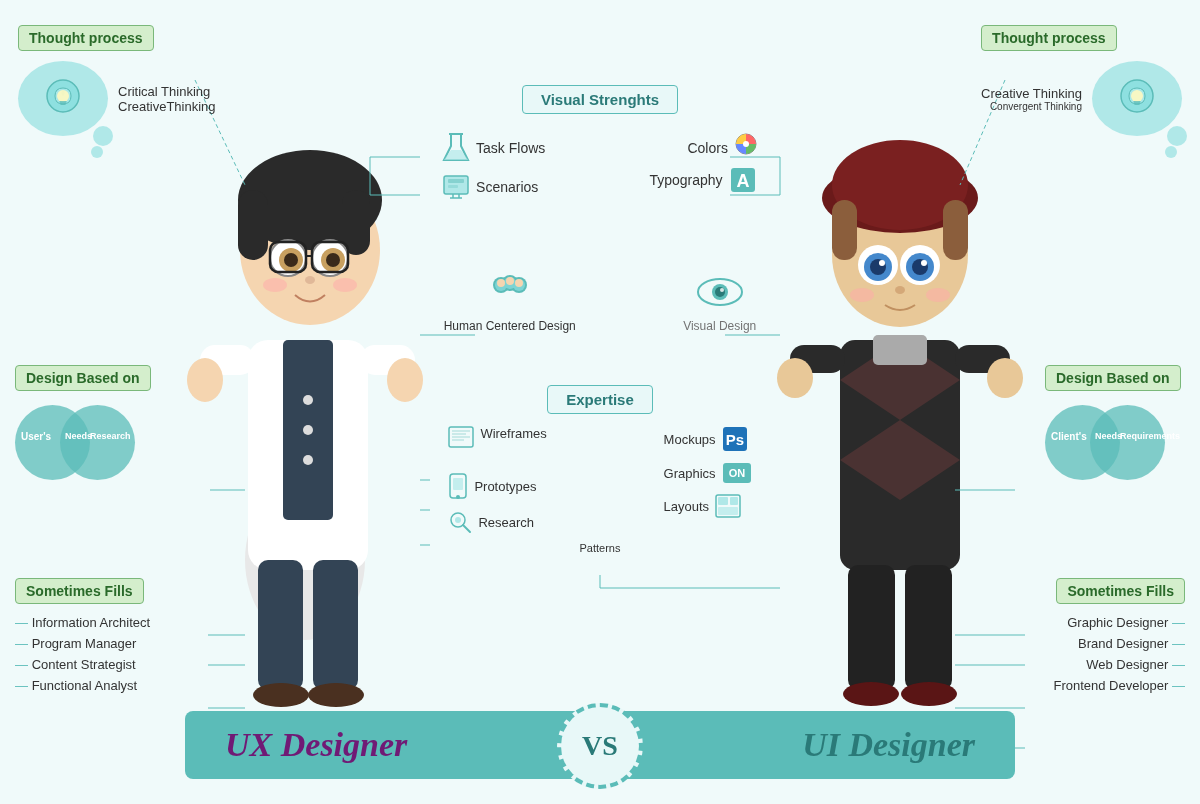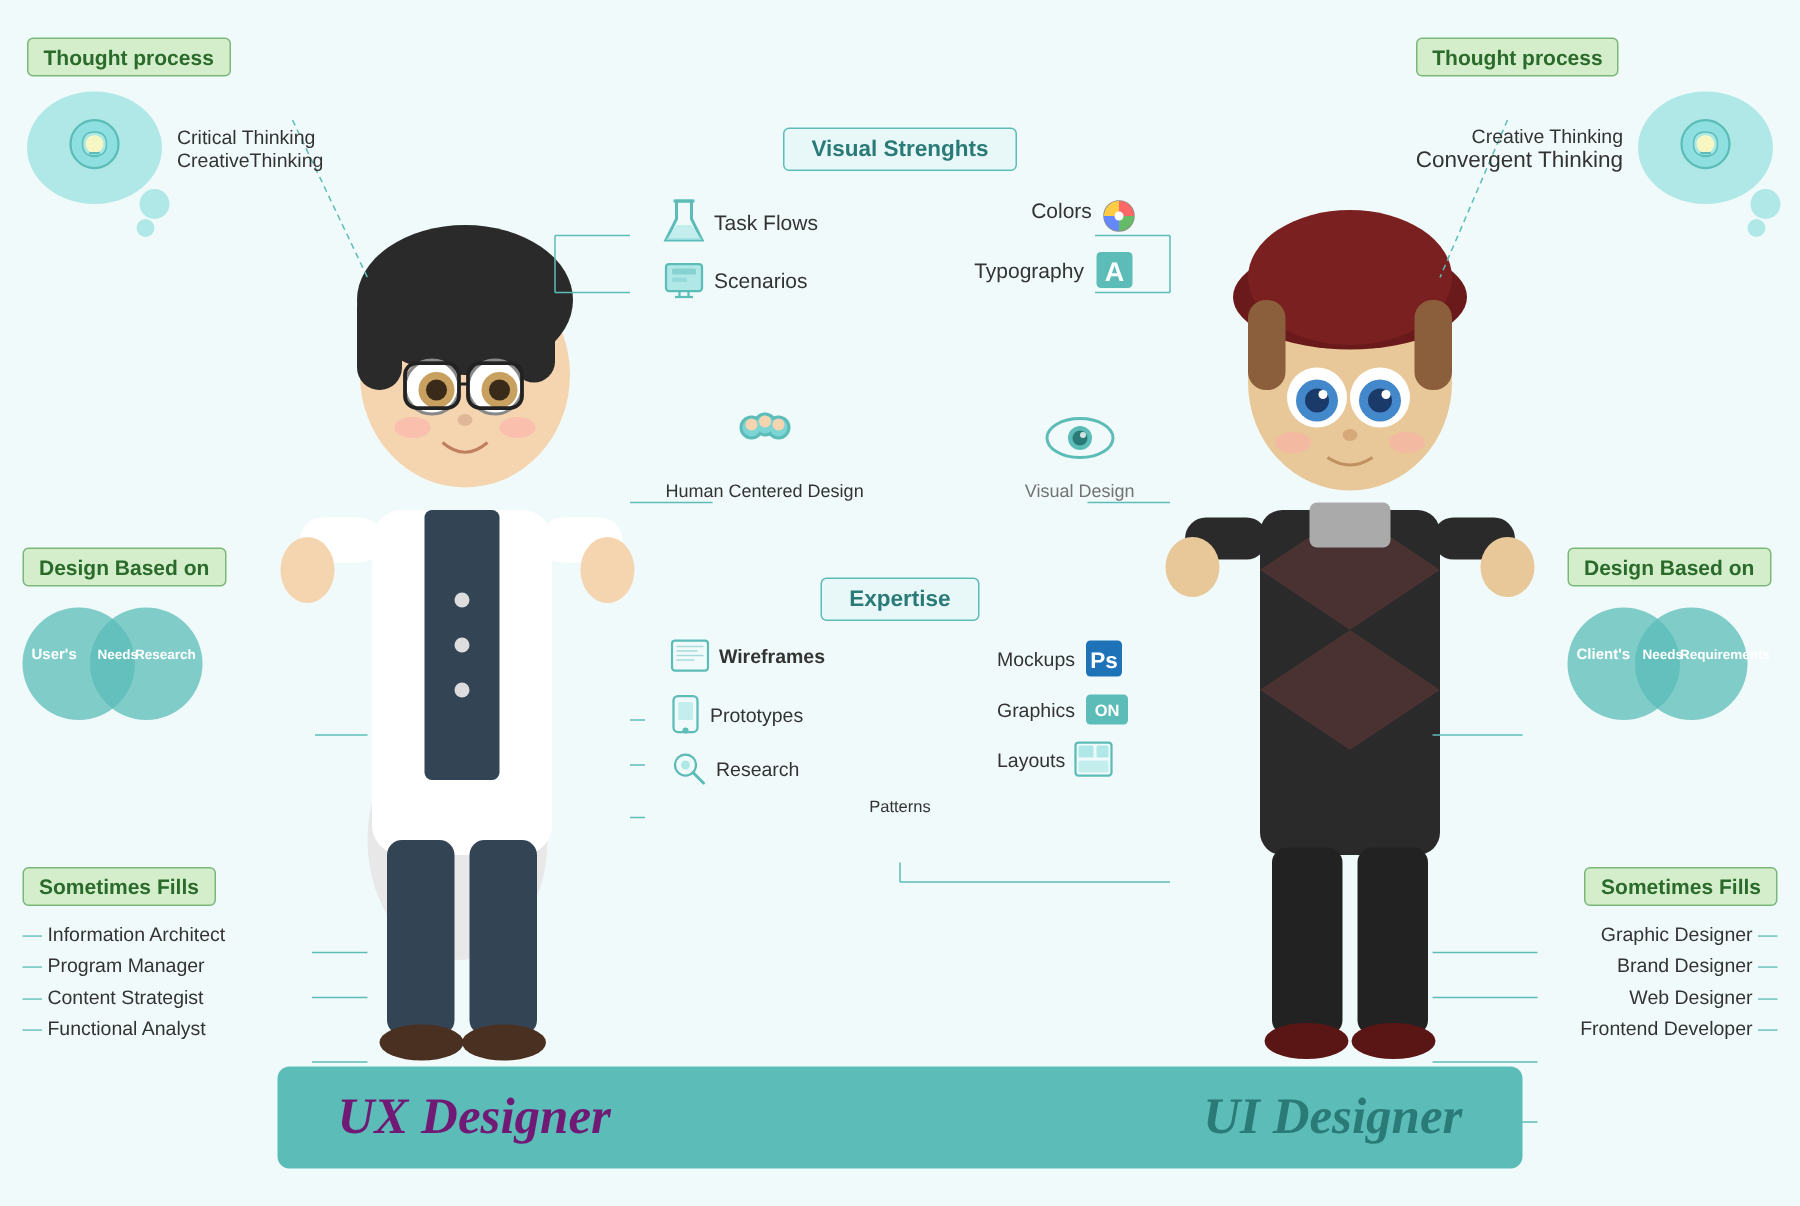--- a/index.html
+++ b/index.html
@@ -288,21 +288,21 @@
         <div style="font-size:13px;color:#333;">CreativeThinking</div>
       </div>
     </div>
   </div>
 
   <div style="position:absolute;top:25px;right:18px;">
     <div class="label-box">Thought process</div>
     <div style="display:flex;align-items:center;margin-top:10px;gap:10px;">
       <div>
         <div style="font-size:13px;color:#333;text-align:right;">Creative Thinking</div>
-        <div style="font-size:15px;color:#333;text-align:right;">Convergent Thinking</div>
+        <div style="font-size:10px;color:#333;text-align:right;">Convergent Thinking</div>
       </div>
       <div class="brain-bubble">
         <svg width="45" height="45" viewBox="0 0 45 45">
           <circle cx="22" cy="20" r="16" fill="#8ee0e0" stroke="#5bbcb8" stroke-width="1.5"></circle>
           <path d="M14 20 Q14 12 22 12 Q30 12 30 20 Q30 28 22 28 Q14 28 14 20Z" fill="#aae8e8" stroke="#5bbcb8" stroke-width="1"></path>
           <circle cx="22" cy="20" r="6" fill="#fff8c0" opacity="0.9"></circle>
           <path d="M19 26 L25 26 M20 28 L24 28" stroke="#5bbcb8" stroke-width="1.5" stroke-linecap="round"></path>
         </svg>
       </div>
     </div>
@@ -330,21 +330,21 @@
             <rect x="6" y="11" width="10" height="3" rx="1" fill="#5bbcb8" opacity="0.3"></rect>
             <line x1="11" y1="20" x2="11" y2="24" stroke="#5bbcb8" stroke-width="1.5"></line>
             <line x1="17" y1="20" x2="17" y2="24" stroke="#5bbcb8" stroke-width="1.5"></line>
             <line x1="8" y1="24" x2="20" y2="24" stroke="#5bbcb8" stroke-width="1.5"></line>
           </svg>
           <span style="font-size:14px;color:#333;">Scenarios</span>
         </div>
       </div>
 
       <div>
-        <div style="display:flex;align-items:flex-start;gap:6px;margin-bottom:10px;margin-left:38px;">
+        <div style="display:flex;align-items:flex-end;gap:6px;margin-bottom:10px;margin-left:38px;">
           <span style="font-size:14px;color:#333;">Colors</span>
 
           <svg width="24" height="24" viewBox="0 0 24 24">
             <circle cx="12" cy="12" r="10" fill="none" stroke="#888" stroke-width="1"></circle>
             <path d="M12 2 A10 10 0 0 1 22 12 L12 12Z" fill="#ff6666"></path>
             <path d="M22 12 A10 10 0 0 1 12 22 L12 12Z" fill="#66bb66"></path>
             <path d="M12 22 A10 10 0 0 1 2 12 L12 12Z" fill="#6688ff"></path>
             <path d="M2 12 A10 10 0 0 1 12 2 L12 12Z" fill="#ffcc44"></path>
             <circle cx="12" cy="12" r="3" fill="white"></circle>
           </svg>
@@ -390,21 +390,21 @@
         <div style="font-size:12px;color:#737373;margin-top:4px;">Visual Design</div>
       </div>
     </div>
   </div>
 
   <div style="position:absolute;top:385px;left:50%;transform:translateX(-50%);text-align:center;width:420px;">
     <div class="center-box">Expertise</div>
     <div style="display:flex;justify-content:space-around;margin-top:12px;">
 
       <div style="text-align:left;">
-        <div style="display:flex;align-items:center;gap:6px;margin-bottom:14px;font-weight:bold;">
+        <div style="display:flex;gap:6px;margin-bottom:24px;">
           <svg width="26" height="22" viewBox="0 0 26 22">
             <rect x="1" y="1" width="24" height="20" rx="2" fill="none" stroke="#5bbcb8" stroke-width="1.5"></rect>
             <line x1="4" y1="5" x2="22" y2="5" stroke="#5bbcb8" stroke-width="1" opacity="0.5"></line>
             <line x1="4" y1="8" x2="18" y2="8" stroke="#5bbcb8" stroke-width="1" opacity="0.5"></line>
             <line x1="4" y1="11" x2="22" y2="11" stroke="#5bbcb8" stroke-width="1" opacity="0.5"></line>
             <line x1="4" y1="14" x2="16" y2="14" stroke="#5bbcb8" stroke-width="1" opacity="0.5"></line>
           </svg>
           <span style="font-size:13px;color:#333;">Wireframes</span>
         </div>
         <div style="display:flex;align-items:center;gap:6px;margin-bottom:10px;">
@@ -503,14 +503,17 @@
   <div style="position:absolute;bottom:25px;left:185px;right:185px;height:68px;background:#5bbcb8;border-radius:8px;display:flex;align-items:center;justify-content:space-between;padding:0 40px;">
     <div>
       <span style="font-family:Georgia,serif;font-size:34px;font-weight:bold;color:#701a75;font-style:italic;">UX Designer</span>
     </div>
     <div style="width:60px;"></div>
     <div>
       <span style="font-family:Georgia,serif;font-size:34px;font-weight:bold;color:#2a7a78;font-style:italic;">UI Designer</span>
     </div>
   </div>
 
+  <div style="position:absolute;bottom:15px;left:50%;transform:translateX(-50%);width:86px;height:86px;background:#e8f8f8;border:4px dashed #5bbcb8;border-radius:50%;display:flex;align-items:center;justify-content:center;z-index:10;">
+    <span style="font-family:Georgia,serif;font-size:28px;font-weight:bold;color:#2a7a78;">VS</span>
+  </div>
 
 </div>
 
 </body></html>

